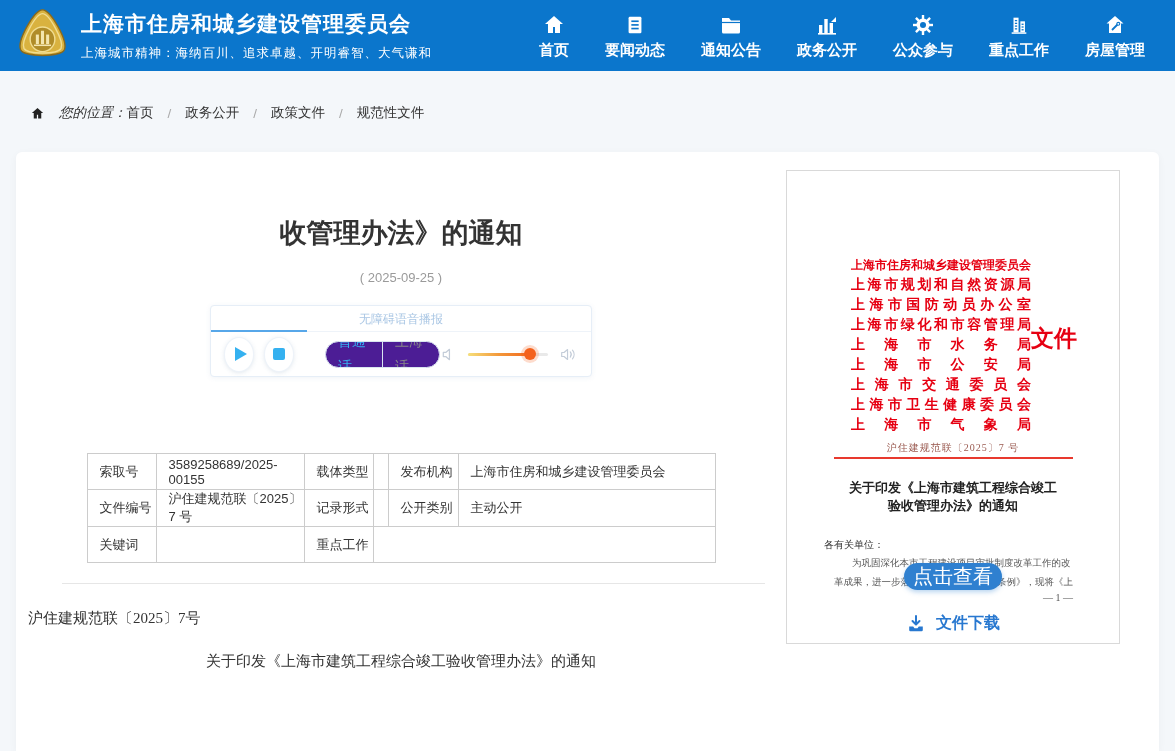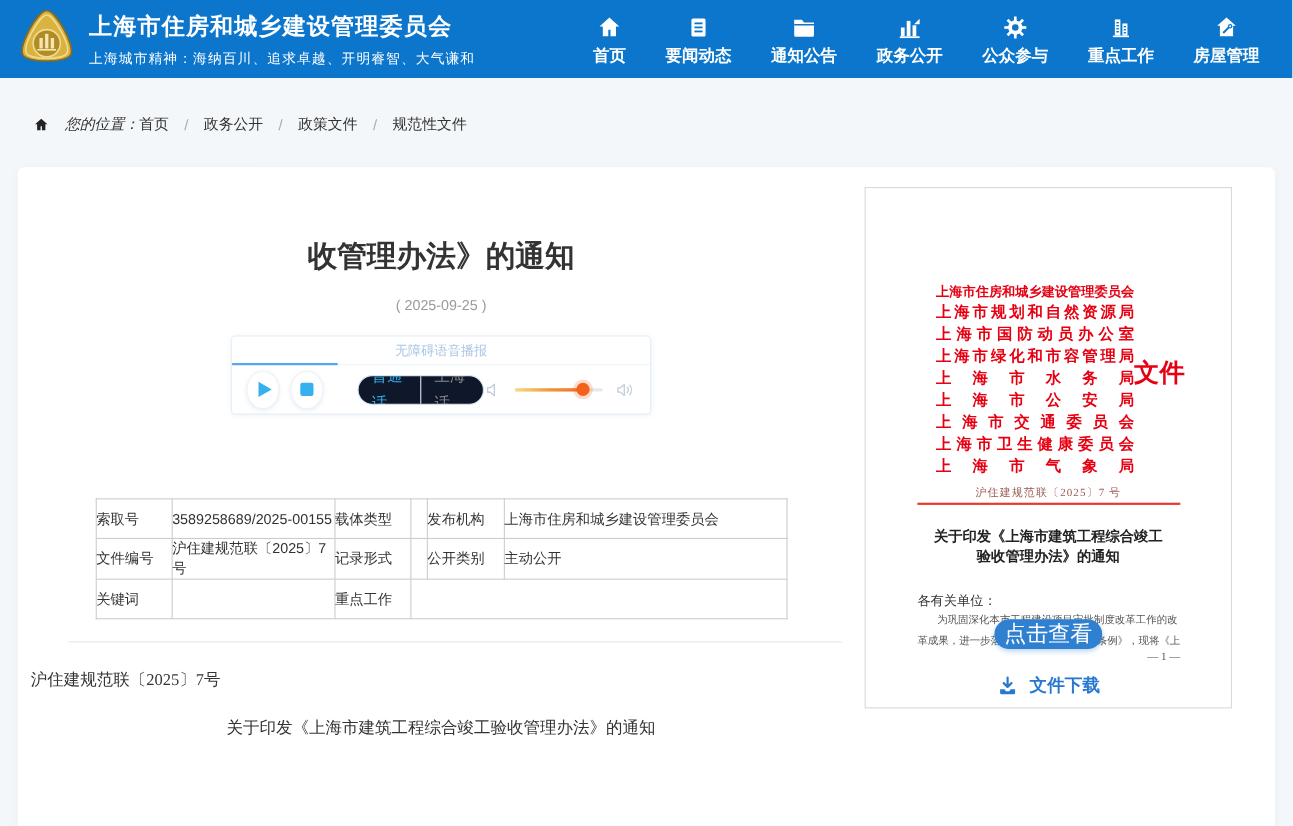--- a/index.html
+++ b/index.html
@@ -41,33 +41,33 @@
     border-bottom:1px solid #eef3f9; position:relative; }
   .ap-header::after { content:""; position:absolute; left:0; bottom:-1px; width:96px; height:2px; background:#57a7e9; }
   .ap-controls { height:44px; display:flex; align-items:center; padding:0 14px; }
   .ap-btn { width:33px; height:33px; border-radius:50%; background:#fff; cursor:pointer;
     box-shadow:0 0 0 1px #eef3f9, 0 1px 5px rgba(120,150,180,.3);
     display:flex; align-items:center; justify-content:center; margin-right:12px; }
   .play-tri { width:0; height:0; border-left:12px solid #35b1f0;
     border-top:7px solid transparent; border-bottom:7px solid transparent; margin-left:4px; }
   .stop-sq { width:12px; height:12px; background:#35b1f0; border-radius:2px; }
   .lang-toggle { margin-left:20px; display:flex; align-items:center; height:27px;
-    border:1px solid #d9e5f0; border-radius:14px; overflow:hidden; background:#0f172a; }
+    border:1px solid #d9e5f0; border-radius:14px; overflow:hidden; background:#4c1d95; }
   .lang-opt { padding:0 12px; font-size:14px; line-height:25px; cursor:pointer; }
   .lang-opt.sel { color:#35b1f0; border-right:1px solid #d9e5f0; }
   .lang-opt.unsel { color:#888; }
   .volume { margin-left:auto; display:flex; align-items:center; gap:11px; }
   .track { width:80px; height:3px; background:#e9e9e9; border-radius:2px; position:relative; cursor:pointer; }
   .track-fill { position:absolute; left:0; top:0; width:78%; height:3px; border-radius:2px;
     background:linear-gradient(90deg,#f6df7a,#f3983a,#f2691f); }
   .thumb { position:absolute; left:calc(78% - 6px); top:-4.5px; width:12px; height:12px;
     border-radius:50%; background:#f4611c; box-shadow:0 0 0 3px rgba(244,97,28,.22); cursor:pointer; }
   
   .meta-table { margin:76px auto 0; border-collapse:collapse; font-size:13px; color:#333; }
-  .meta-table td, .meta-table th { border:1px solid #ccc; height:36px; padding-left:0;
+  .meta-table td, .meta-table th { border:1px solid #ccc; height:36px; padding-left:12px;
     text-align:left; font-weight:normal; }
   .divider { margin:20px 0 0 46px; width:703px; border-top:1px solid #e6e6e6; }
   .doc-number { margin-top:25px; text-align:left; font-size:15px; color:#333;
     font-family:"Liberation Serif","DejaVu Serif",serif;margin-left:12px; }
   .doc-title2 { margin-top:24px; text-align:center; font-size:15px; color:#333;
     font-family:"Liberation Serif","DejaVu Serif",serif; }
   
   .sidebar { position:absolute; top:18px; right:39px; width:334px; height:474px;
     background:#fff; border:1px solid #d9d9d9; }
   .preview { position:relative; width:100%; height:100%;
@@ -75,21 +75,21 @@
   .agencies { position:absolute; left:64px; top:84px; width:180px; color:#e60012; font-weight:bold; }
   .agencies div { line-height:20px; font-size:14px; text-align:justify; text-align-last:justify; }
   .agencies div:first-child { font-size:12px; }
   .file-label { position:absolute; top:152px; right:42px; color:#e60012;
     font-size:23px; font-weight:bold; }
   .preview-docnum { position:absolute; top:270px; left:0; right:0; text-align:center;
     color:#9a5a50; font-size:10px; letter-spacing:1px; }
   .red-line { position:absolute; top:286px; left:47px; right:46px; border-top:2px solid #e8392e; }
   .preview-title { position:absolute; top:308px; left:0; right:0; text-align:center;
     font-size:13px; font-weight:bold; color:#222; line-height:18px; }
-  .salutation { position:absolute; top:367px; left:47px; font-size:12px; color:#333; }
+  .salutation { position:absolute; top:367px; left:37px; font-size:10px; color:#333; }
   .body-l1 { position:absolute; top:386px; left:47px; right:46px; font-size:9.5px;
     color:#555; text-indent:18px; white-space:nowrap; overflow:hidden; }
   .body-l2 { position:absolute; top:405px; left:47px; right:46px; font-size:9.5px;
     color:#555; display:flex; justify-content:space-between; }
   .page-num { position:absolute; top:421px; right:46px; font-size:10px; color:#555; }
   .view-btn { position:absolute; top:392px; left:50%; transform:translateX(-50%);
     width:98px; height:27px; border-radius:14px; background:#2f80d0; color:#fff;
     font-family:"Liberation Sans","DejaVu Sans",sans-serif; font-size:20px;
     display:flex; align-items:center; justify-content:center; cursor:pointer;
     box-shadow:0 2px 5px rgba(47,128,208,.35); }

